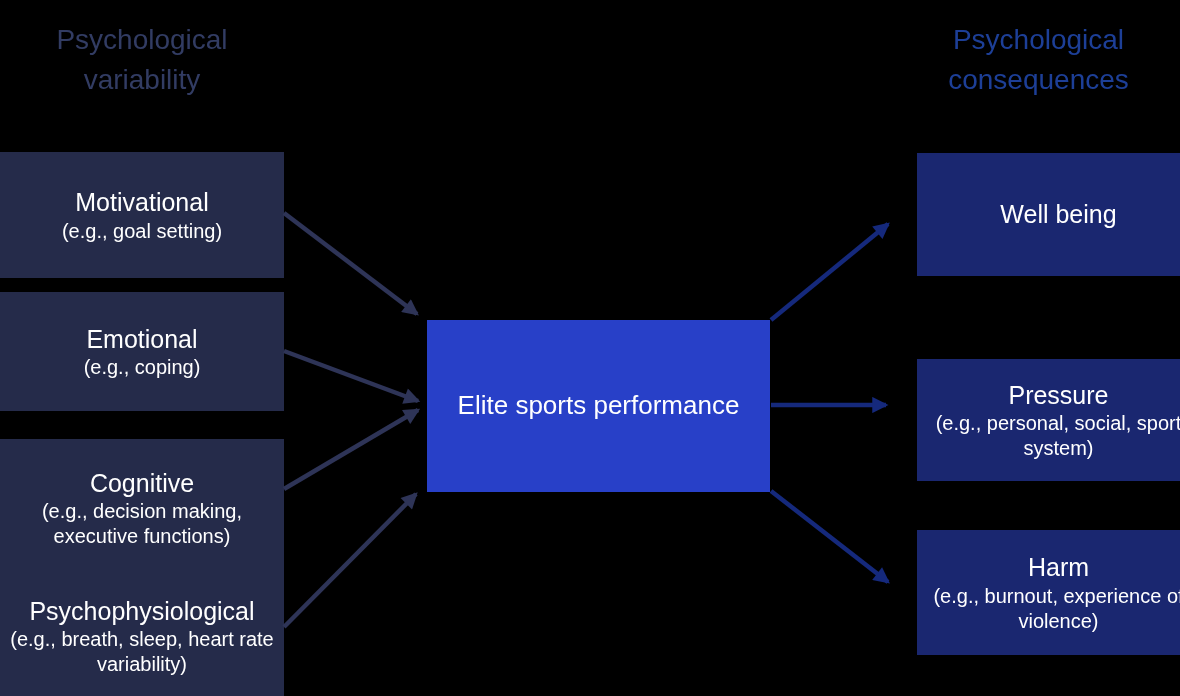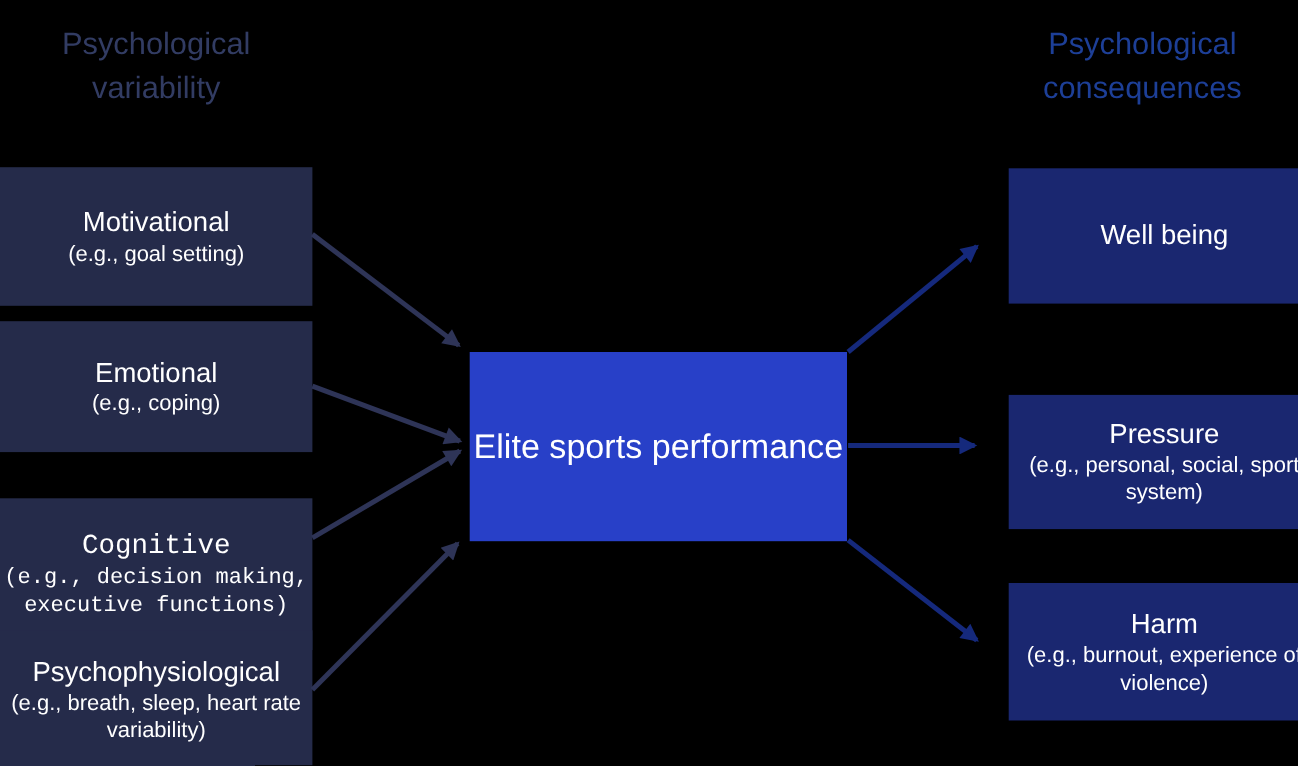--- a/index.html
+++ b/index.html
@@ -26,25 +26,25 @@
     text-align:center;
     color:var(--box_text, #ffffff);
     box-sizing:border-box;
     padding:4px 0;
   }
   .left-node  { left:0;     width:284px; background:var(--box_left_fill, #252b4a); }
   .right-node { left:897px; width:283px; background:var(--box_right_fill, #1a2770);margin-left:20px; }
   .center-node {
     left:427px; top:320px; width:343px; height:172px;
     background:var(--box_center_fill, #2840c8);
-    font-size:31px; line-height:1.45;
+    font-size:26px; line-height:1.45;
   }
   #det-0 { top:152px; height:126px; }
   #det-1 { top:292px; height:119px; }
-  #det-2 { top:453px; height:138px;font-family:Liberation Mono, monospace; }
+  #det-2 { top:439px; height:138px; }
   #det-3 { top:573px; height:126px; }
   #con-0 { top:153px; height:123px; }
   #con-1 { top:359px; height:122px; }
   #con-2 { top:530px; height:125px; }
 
   .node-title { font-size:25px; line-height:1.3; }
   .node-sub   { font-size:20px; line-height:1.25; }
 
   #arrows { position:absolute; left:0; top:0; pointer-events:none; }
   .arrow-left  { stroke:var(--arrow_left, #2e3457);  stroke-width:4.5; fill:none; }

